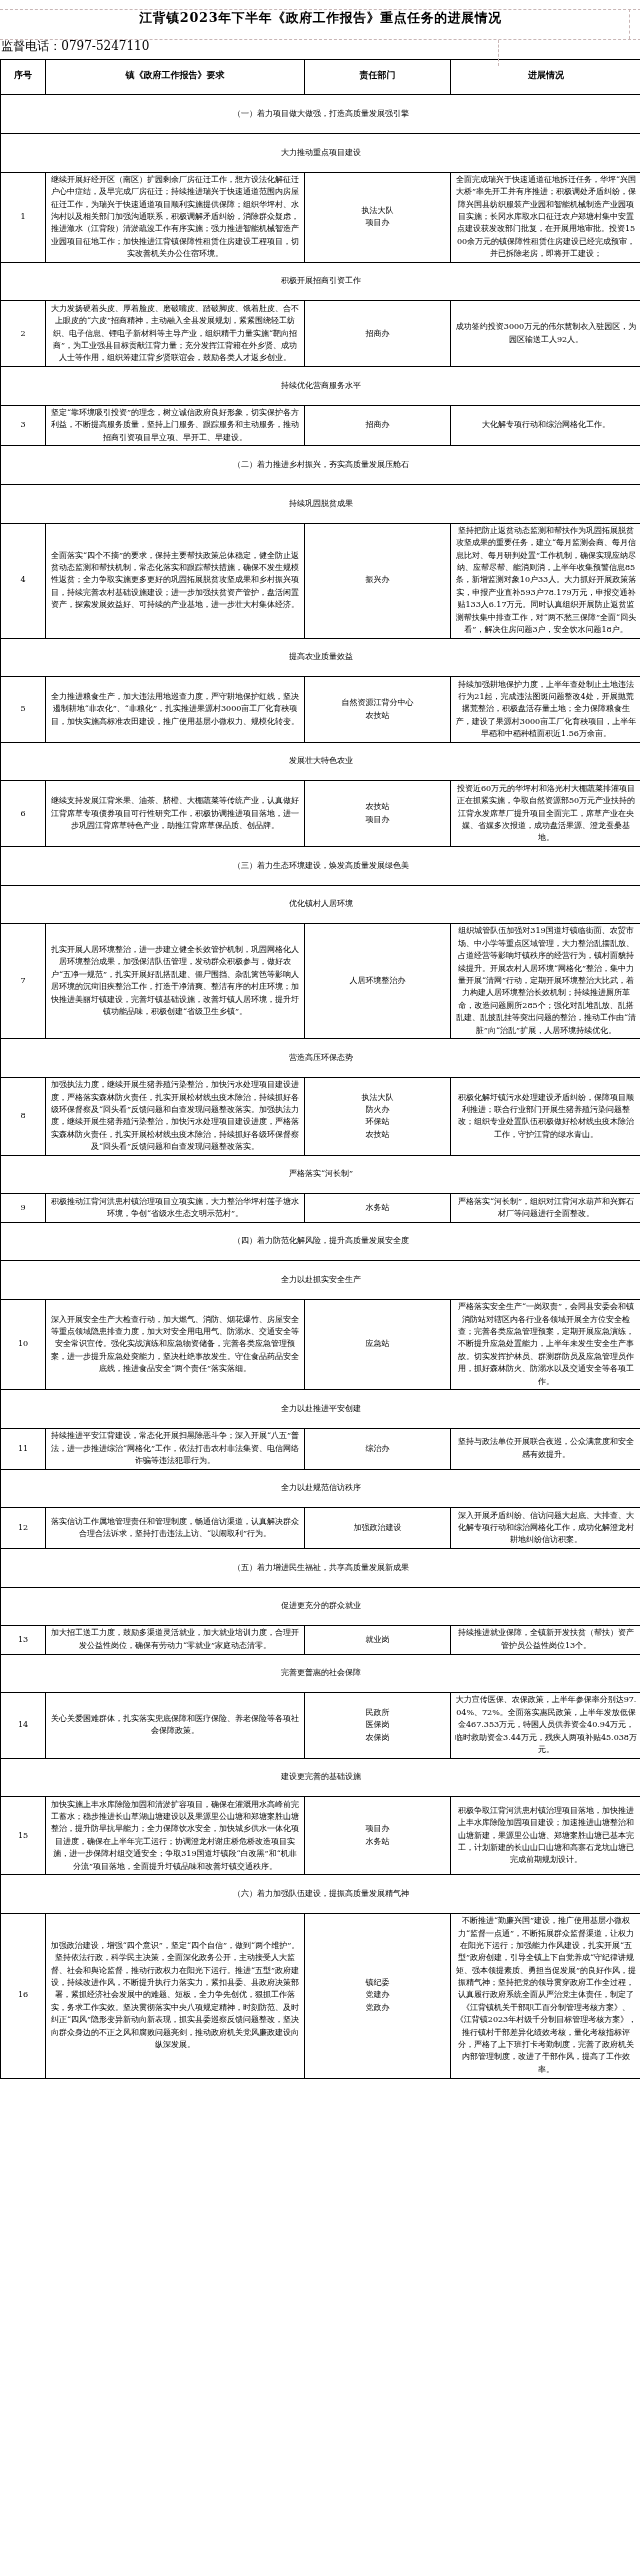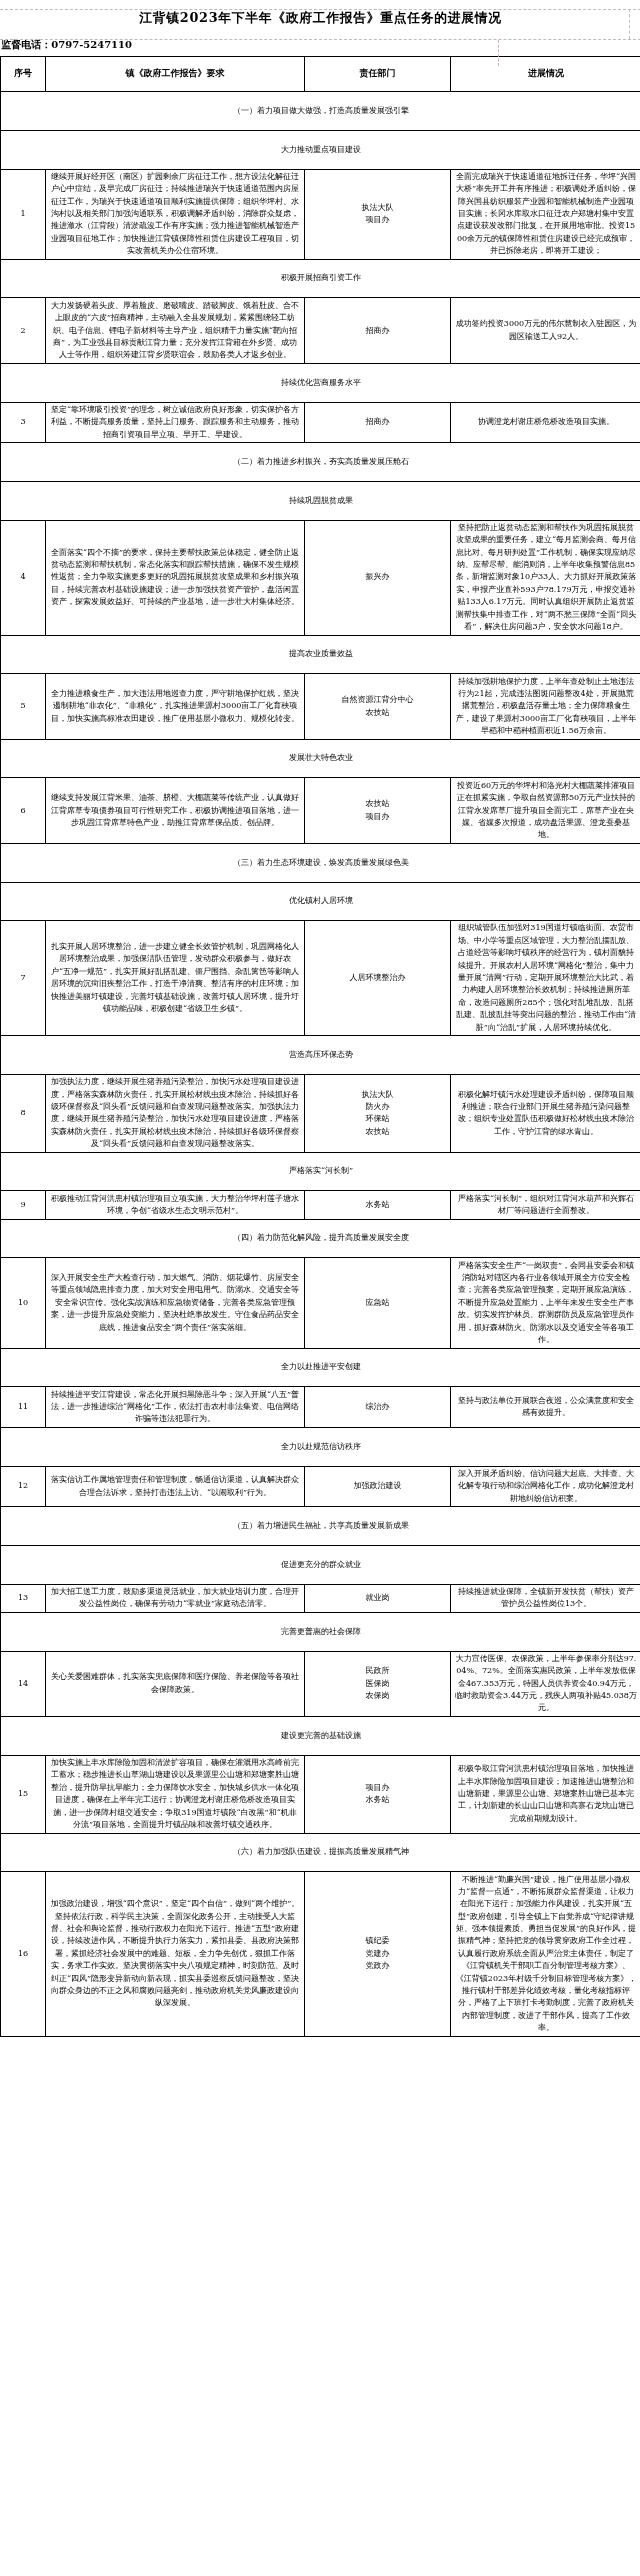--- a/index.html
+++ b/index.html
@@ -2,33 +2,33 @@
 <html style="font-size:10.8px"><head>
 <meta charset="utf-8">
 <style>
   html,body{margin:0;padding:0;background:#ffffff;}
   body{font-family:"DejaVu Serif","Liberation Serif",serif;color:#000;}
   .sheet{position:relative;width:641px;background:#fff;margin:0;}
   .guide{position:absolute;pointer-events:none;}
   .guide-h{border-top:0.7px dashed #c9b6b6;height:0;left:0;width:641px;}
   .guide-v{border-left:0.7px dashed #c9b6b6;width:0;}
   .title{font-size:12.8px;font-weight:bold;text-align:center;padding:10px 6.7px 6px 6.7px;letter-spacing:0.7px;}
-  .phone{font-size:10px;font-weight:bold;padding:5.4px 1.3px 3.4px 1.3px;text-align:left;}
+  .phone{font-size:12px;font-weight:normal;padding:5.4px 1.3px 3.4px 1.3px;text-align:left;}
   table.report{border-collapse:collapse;width:641px;table-layout:fixed;border:1.3px solid #000;}
   table.report th, table.report td{
     border:0.7px solid #000;
     padding:1.3px 3.4px;
     font-size:8px;
     line-height:1.55;
     text-align:center;
     vertical-align:middle;
     word-break:break-all;
     overflow-wrap:anywhere;
   }
-  table.report th{font-size:9px;font-weight:bold;height:32px;}
+  table.report th{font-size:9px;font-weight:bold;height:32px;font-family:Liberation Mono, monospace;}
   td.section{font-weight:normal;font-size:9px;height:35px;}
   td.seq{font-family:"DejaVu Serif","Liberation Serif",serif;}
   td.dept{white-space:pre-line;}
   td.req, td.prog{text-align:center;}
 </style>
 </head>
 <body>
 
 <div class="sheet">
 
@@ -79,21 +79,21 @@
           <td class="dept">招商办</td>
           <td class="prog">成功签约投资3000万元的伟尔慧制衣入驻园区，为园区输送工人92人。</td>
         </tr>
         <tr>
           <td colspan="4" class="section">持续优化营商服务水平</td>
         </tr>
         <tr>
           <td class="seq">3</td>
           <td class="req">坚定“靠环境吸引投资”的理念，树立诚信政府良好形象，切实保护各方利益，不断提高服务质量，坚持上门服务、跟踪服务和主动服务，推动招商引资项目早立项、早开工、早建设。</td>
           <td class="dept">招商办</td>
-          <td class="prog">协调澄龙村谢庄桥危桥改造项目实施。</td>
+          <td class="prog">大化解专项行动和综治网格化工作。</td>
         </tr>
         <tr>
           <td colspan="4" class="section">（二）着力推进乡村振兴，夯实高质量发展压舱石</td>
         </tr>
         <tr>
           <td colspan="4" class="section">持续巩固脱贫成果</td>
         </tr>
         <tr>
           <td class="seq">4</td>
           <td class="req">全面落实“四个不摘”的要求，保持主要帮扶政策总体稳定，健全防止返贫动态监测和帮扶机制，常态化落实和跟踪帮扶措施，确保不发生规模性返贫；全力争取实施更多更好的巩固拓展脱贫攻坚成果和乡村振兴项目，持续完善农村基础设施建设；进一步加强扶贫资产管护，盘活闲置资产，探索发展效益好、可持续的产业基地，进一步壮大村集体经济。</td>
@@ -150,20 +150,23 @@
         <tr>
           <td class="seq">9</td>
           <td class="req">积极推动江背河洪患村镇治理项目立项实施，大力整治华坪村莲子塘水环境，争创“省级水生态文明示范村”。</td>
           <td class="dept">水务站</td>
           <td class="prog">严格落实“河长制”，组织对江背河水葫芦和兴辉石材厂等问题进行全面整改。</td>
         </tr>
         <tr>
           <td colspan="4" class="section">（四）着力防范化解风险，提升高质量发展安全度</td>
         </tr>
         <tr>
+          <td colspan="4" class="section">全力以赴抓实安全生产</td>
+        </tr>
+        <tr>
           <td class="seq">10</td>
           <td class="req">深入开展安全生产大检查行动，加大燃气、消防、烟花爆竹、房屋安全等重点领域隐患排查力度，加大对安全用电用气、防溺水、交通安全等安全常识宣传。强化实战演练和应急物资储备，完善各类应急管理预案，进一步提升应急处突能力，坚决杜绝事故发生。守住食品药品安全底线，推进食品安全“两个责任”落实落细。</td>
           <td class="dept">应急站</td>
           <td class="prog">严格落实安全生产“一岗双责”，会同县安委会和镇消防站对辖区内各行业各领域开展全方位安全检查；完善各类应急管理预案，定期开展应急演练，不断提升应急处置能力，上半年未发生安全生产事故。切实发挥护林员、群测群防员及应急管理员作用，抓好森林防火、防溺水以及交通安全等各项工作。</td>
         </tr>
         <tr>
           <td colspan="4" class="section">全力以赴推进平安创建</td>
         </tr>
         <tr>
           <td class="seq">11</td>

